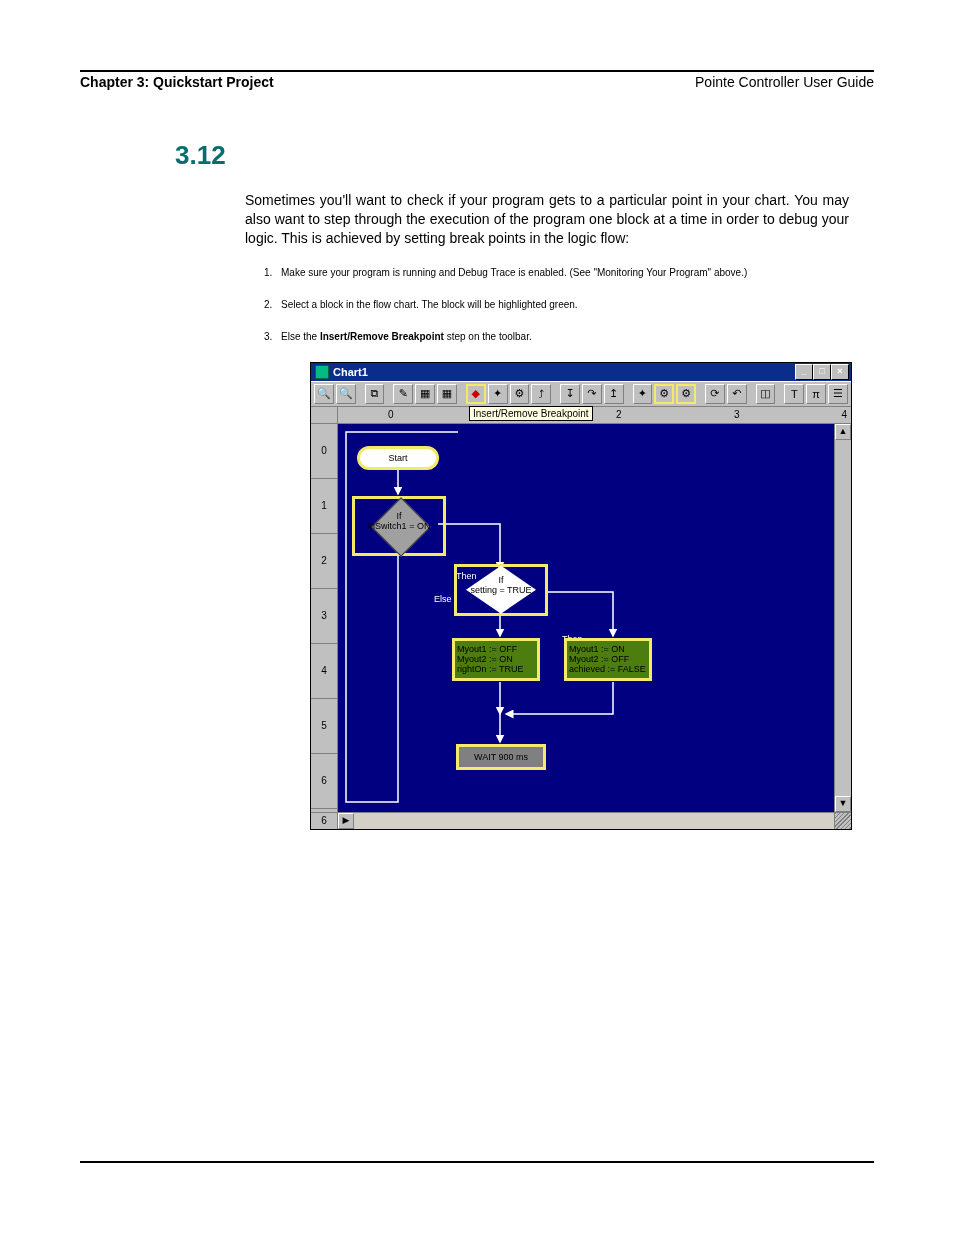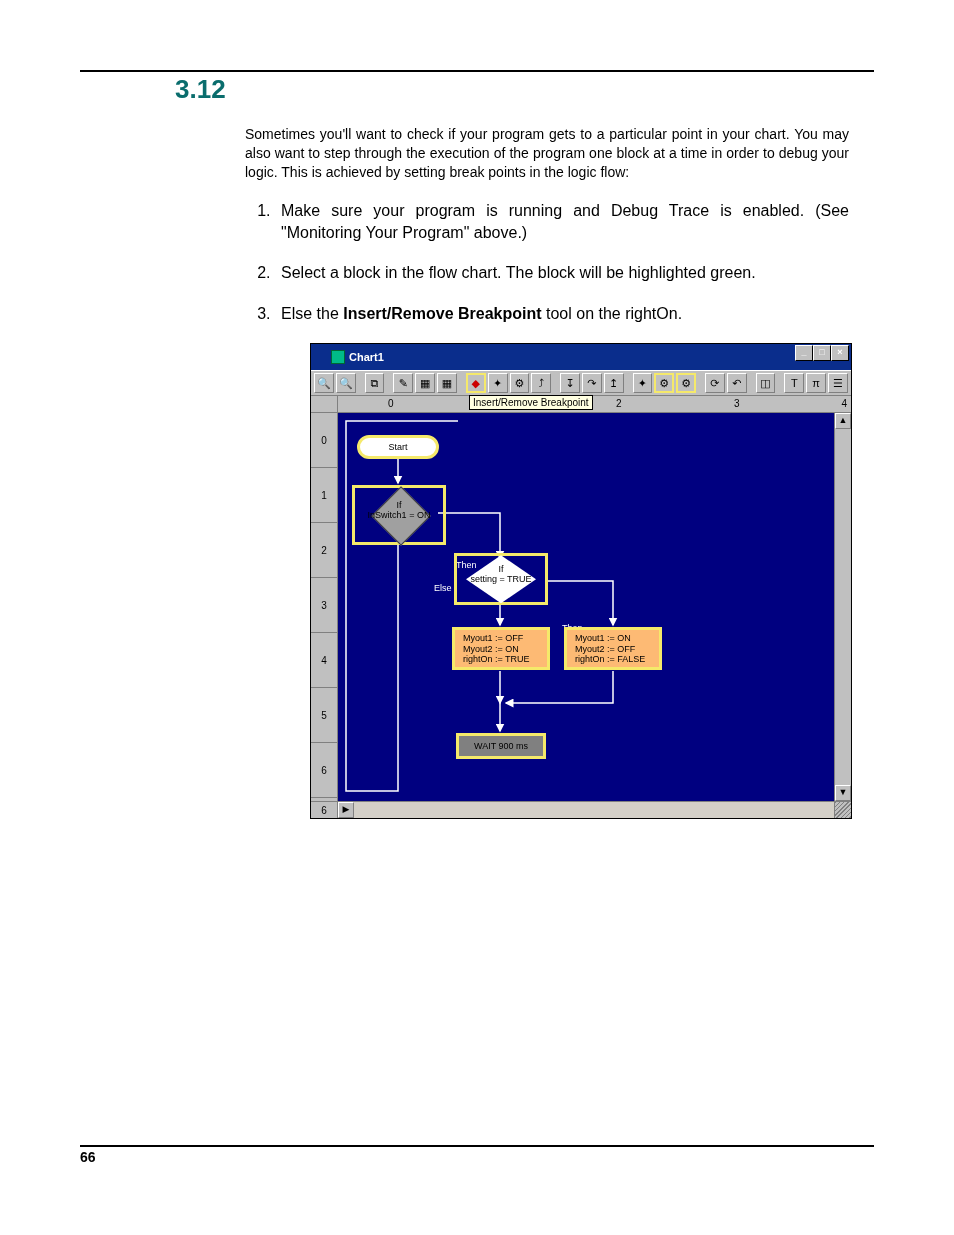--- a/index.html
+++ b/index.html
@@ -46,42 +46,42 @@
     margin-left: 165px;
     margin-right: 25px;
     font-size: 14px;
     line-height: 1.35;
     text-align: justify;
     margin-bottom: 18px;
   }
   ol.steps {
     margin: 18px 25px 0 165px;
     padding-left: 30px;
-    font-size: 16px;
+    font-size: 10px;
     line-height: 1.4;
   }
   ol.steps li { margin-bottom: 18px; padding-left: 6px; text-align: justify;}
   .b { font-weight: 700; }
 
   
   .chart-window {
     margin-left: 230px;
     width: 540px;
     border: 1px solid #000;
     font-family: "MS Sans Serif", Tahoma, sans-serif;
   }
   .titlebar {
-    height: 26px;
+    height: 18px;
     background: linear-gradient(#0a2d8c, #0a2d8c);
     color: #fff;
     display: flex;
     align-items: center;
     font-size: 11px;
     font-weight: 700;
-    padding-left: 20px;
+    padding-left: 4px;
     position: relative;
   }
   .titlebar .title-icon {
     width: 12px; height: 12px; background: #0b8; margin-right: 4px;
     border: 1px solid #063;
   }
   .titlebar .win-ctrls {
     position: absolute; right: 2px; top: 1px;
     display: flex; gap: 0;
   }
@@ -229,23 +229,23 @@
   }
   .decision-txt {
     position: absolute;
     width: 100px;
     color: #000;
     font-size: 9px;
     text-align: center;
     line-height: 1.1;
   }
   .action {
-    background: #fdba74;
-    width: 98px;
-    padding: 3px 8px;
+    background: #4d7c0f;
+    width: 88px;
+    padding: 3px 2px;
     border: 3px solid #f5e96a;
     line-height: 1.15;
     text-align: left;
     font-size: 9px;
   }
   .wait {
     width: 90px; height: 26px;
     background: #808080;
     border: 3px solid #f5e96a;
     line-height: 20px;
@@ -262,32 +262,36 @@
     bottom: 70px;
   }
   .footer hr { border:none; border-top:2px solid #000; margin:0 0 2px 0; }
   .footer-num { font-weight:700; font-size:14px; }
 </style>
 </head>
 <body>
 
 <div class="page">
   <hr class="hr-top">
+  <div class="header-row">
+    <div class="header-left">Chapter 3: Quickstart Project</div>
+    <div class="header-right">Pointe Controller User Guide</div>
+  </div>
 
   <div class="section-title">
     <span class="section-number">3.12</span>
   </div>
 
   <div class="body-text">Sometimes you'll want to check if your program gets to a particular point in your chart. You may also want to step through the execution of the program one block at a time in order to debug your logic. This is achieved by setting break points in the logic flow:</div>
 
   <ol class="steps">
     <li>Make sure your program is running and Debug Trace is enabled. (See "Monitoring Your Program" above.)</li>
     <li>Select a block in the flow chart. The block will be highlighted green.</li>
     <li>
-      <span>Else the </span><span class="b">Insert/Remove Breakpoint</span><span> tool on the rightOn.</span>
+      <span>Else the </span><span class="b">Insert/Remove Breakpoint</span><span> step on the toolbar.</span>
     </li>
   </ol>
 
   <div class="chart-window">
 
     <div class="titlebar">
       <div class="title-icon"></div>
       <span>Chart1</span>
       <div class="win-ctrls">
         <div class="win-btn">_</div>
@@ -402,21 +406,21 @@
         </div>
         <div class="lbl" style="left:224px; top:168px;">Then</div>
         <div class="lbl" style="left:182px; top:192px;">Else</div>
 
         <div class="node action" style="left:114px; top:214px; white-space:pre;">Myout1 := OFF
 Myout2 := ON
 rightOn := TRUE</div>
 
         <div class="node action" style="left:226px; top:214px; white-space:pre;">Myout1 := ON
 Myout2 := OFF
-rightOn := FALSE</div>
+achieved := FALSE</div>
 
         <div class="node wait" style="left:118px; top:320px;">WAIT 900 ms</div>
       </div>
 
       <div class="vscroll">
         <div class="arrow up">▲</div>
         <div class="arrow down">▼</div>
       </div>
     </div>
 
@@ -425,15 +429,14 @@
       <div class="hscroll">
         <div class="arrow left">◀</div>
         <div class="arrow right">▶</div>
       </div>
       <div class="grip"></div>
     </div>
   </div>
 
   <div class="footer">
     <hr>
-    <div class="footer-num">66</div>
   </div>
 </div>
 
 </body></html>

